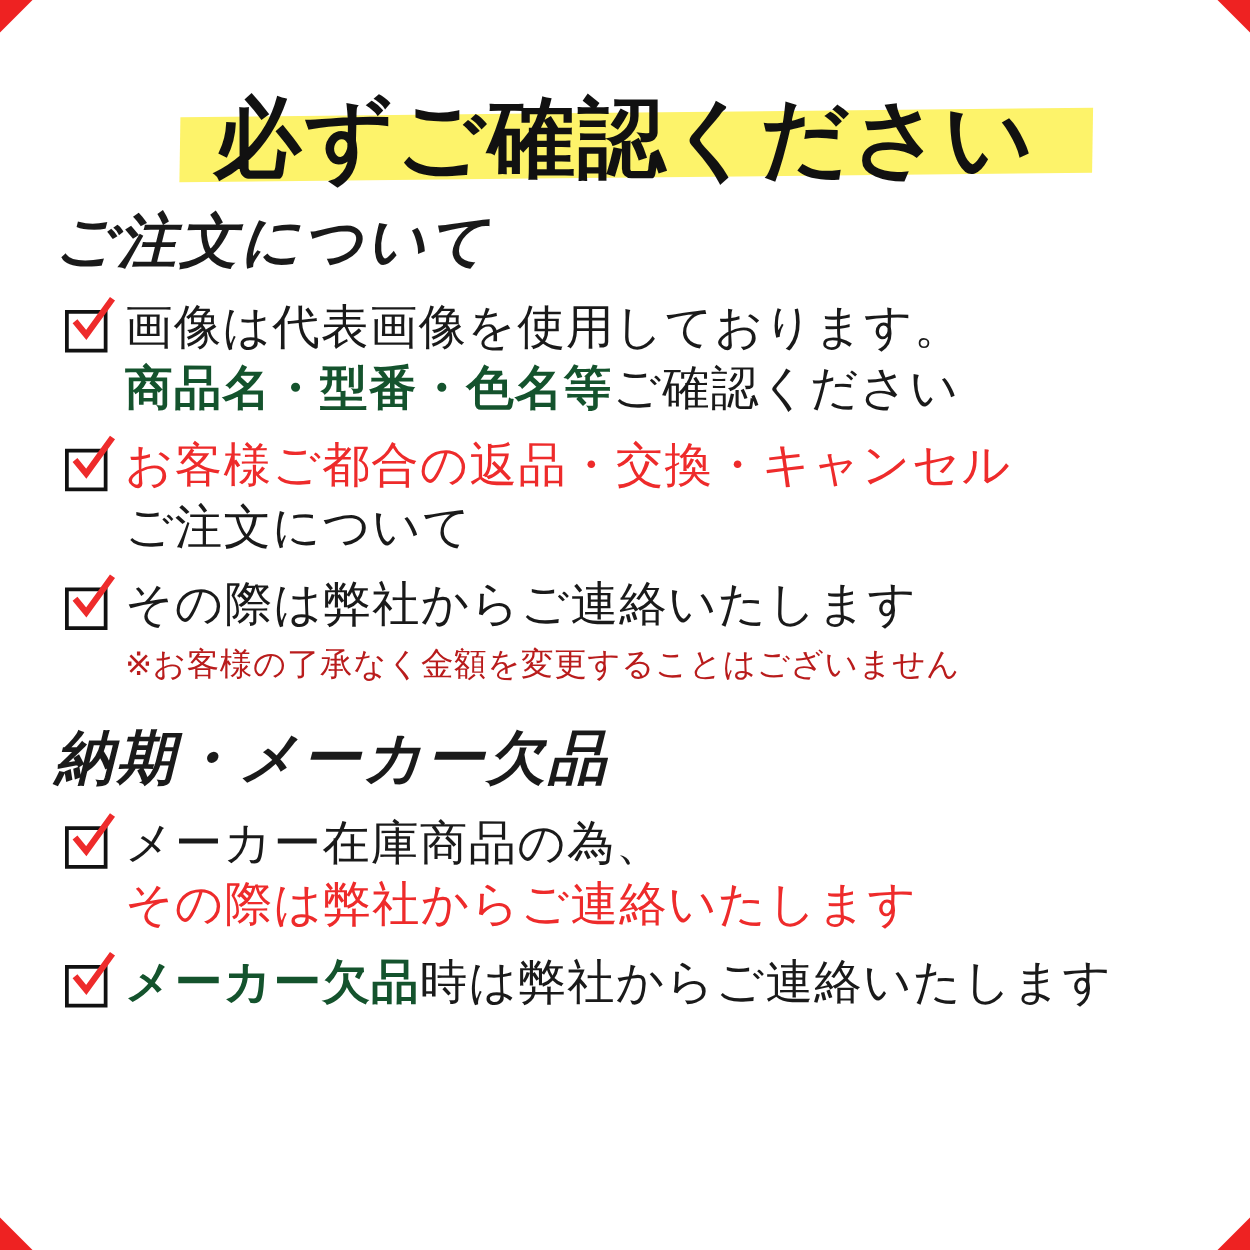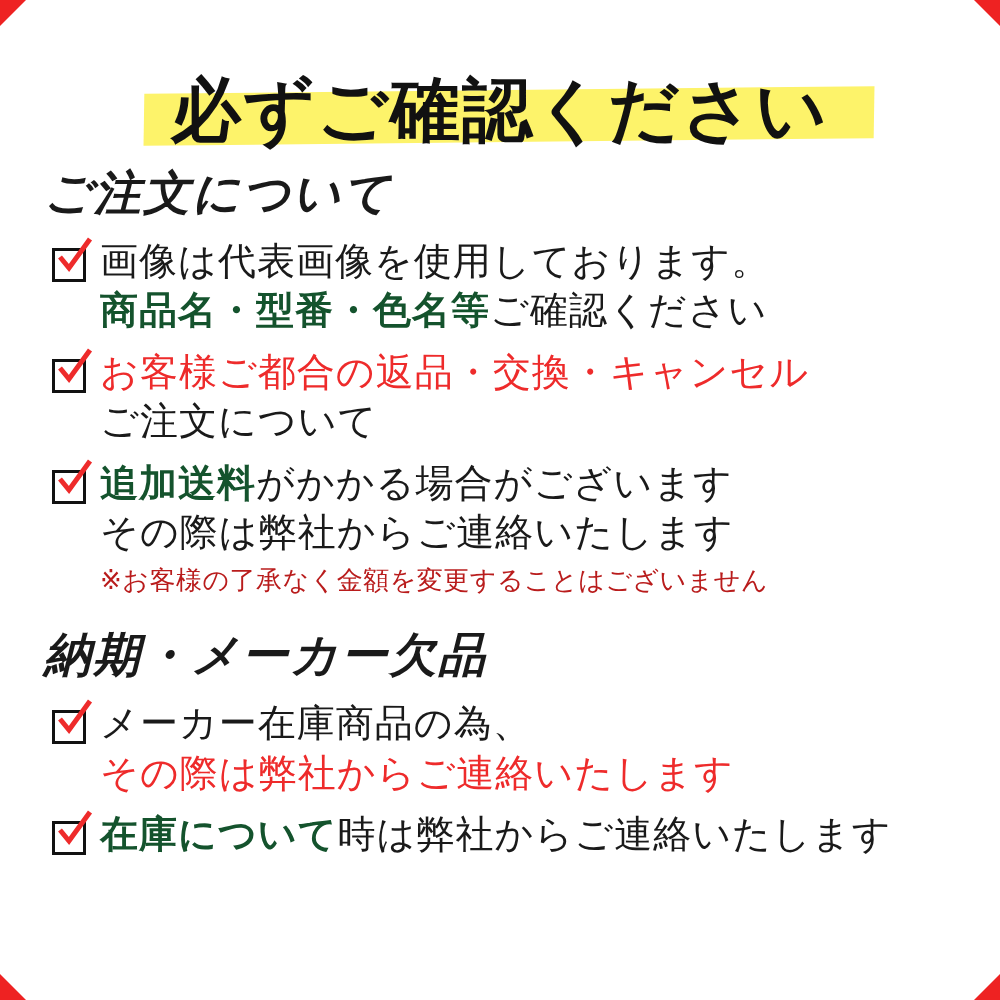--- a/index.html
+++ b/index.html
@@ -188,21 +188,20 @@
     </div>
 
     <div class="item">
       <span class="check">
         <span class="box"></span>
         <svg class="tick" viewBox="0 0 40 42">
           <polyline points="6,20 15,31 36,2" fill="none" stroke="#ee2b2b" stroke-width="5"></polyline>
         </svg>
       </span>
       <div class="lines">
-        <div class="line"><span class="rt">追加送料</span><span class="bk">がかかる場合がございます</span></div>
         <div class="line">その際は弊社からご連絡いたします</div>
         <div class="note">※お客様の了承なく金額を変更することはございません</div>
       </div>
     </div>
   </div>
 
   <div class="section">
     <div class="section-heading">納期・メーカー欠品</div>
 
     <div class="item">
@@ -219,18 +218,18 @@
     </div>
 
     <div class="item">
       <span class="check">
         <span class="box"></span>
         <svg class="tick" viewBox="0 0 40 42">
           <polyline points="6,20 15,31 36,2" fill="none" stroke="#ee2b2b" stroke-width="5"></polyline>
         </svg>
       </span>
       <div class="lines">
-        <div class="line"><span class="rt">在庫について</span><span class="bk">時は弊社からご連絡いたします</span></div>
+        <div class="line"><span class="rt">メーカー欠品</span><span class="bk">時は弊社からご連絡いたします</span></div>
       </div>
     </div>
   </div>
 
 </div>
 
 </body></html>

